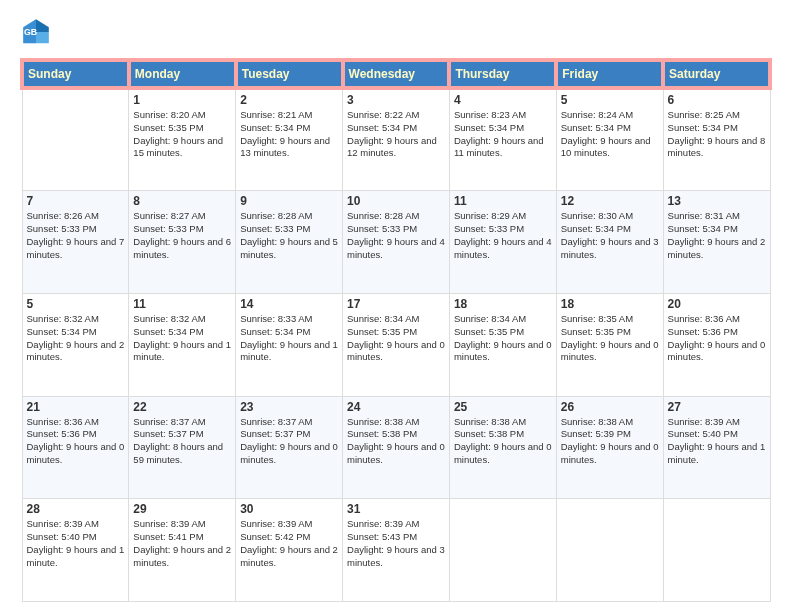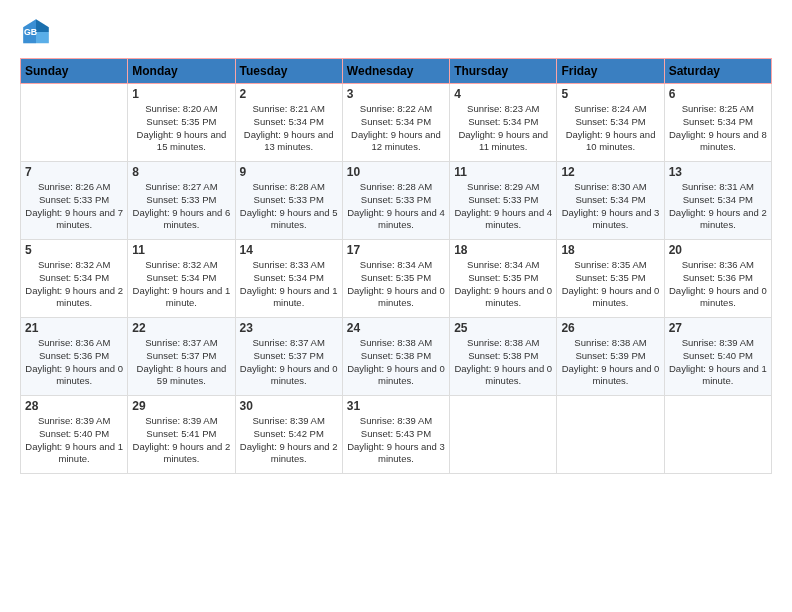--- a/index.html
+++ b/index.html
@@ -5,21 +5,21 @@
     * { margin: 0; padding: 0; box-sizing: border-box; }
     body {
       width: 792px;
       height: 612px;
       font-family: Arial, sans-serif;
       background: #fff;
       overflow: hidden;
     }
     .page {
       width: 792px;
-      height: 472px;
+      height: 612px;
       padding: 16px 20px 10px 20px;
       display: flex;
       flex-direction: column;
     }
     .header {
       display: flex;
       justify-content: space-between;
       align-items: flex-start;
       margin-bottom: 10px;
     }
@@ -56,47 +56,46 @@
     }
     .calendar {
       flex: 1;
       border: 1px solid #ccc;
       border-collapse: collapse;
       width: 100%;
       table-layout: fixed;
     }
     .calendar th {
       background-color: #3a7fc1;
-      color: #000000;
+      color: #fef9c3;
       font-size: 12px;
       font-weight: bold;
       padding: 5px 4px;
       text-align: left;
-      border: 1px solid #fca5a5;
+      border: 4px solid #fca5a5;
     }
     .calendar td {
       vertical-align: top;
       padding: 3px 4px;
       border: 1px solid #ddd;
       font-size: 10px;
       color: #333;
       height: 78px;
     }
     .day-num {
       font-size: 12px;
       font-weight: bold;
       color: #333;
       display: block;
       margin-bottom: 2px;
     }
     .day-info {
       font-size: 9.5px;
       line-height: 1.35;
       color: #333;
-      text-align: center;
     }
     .empty-cell {
       background: #f9f9f9;
     }
     tr:nth-child(even) td {
       background-color: #f5f8fc;
     }
     tr:nth-child(odd) td {
       background-color: #fff;
     }

